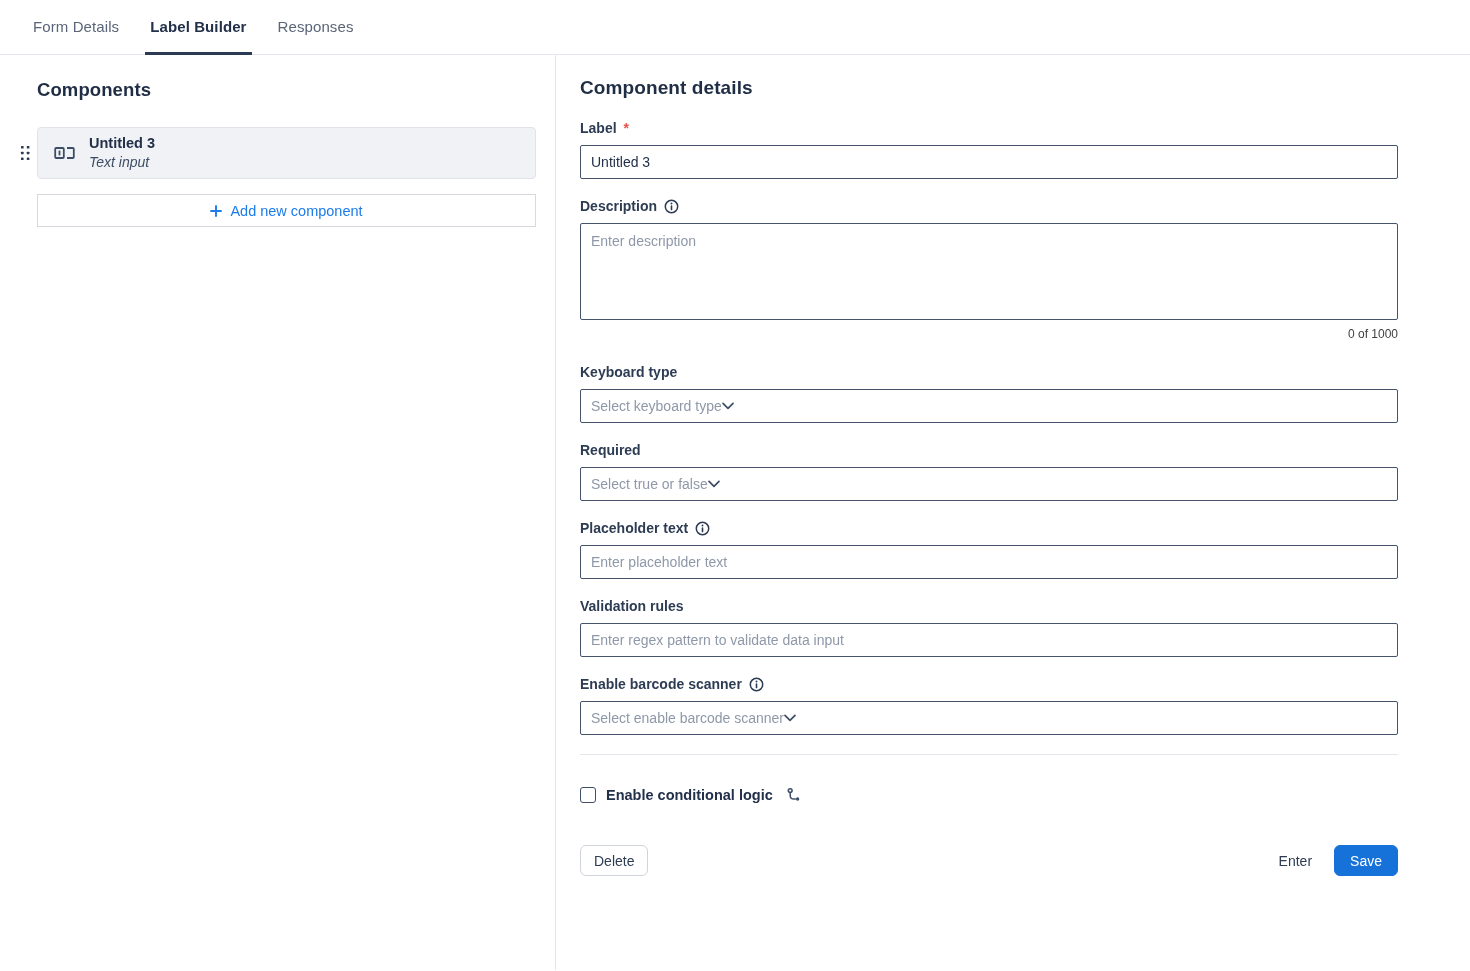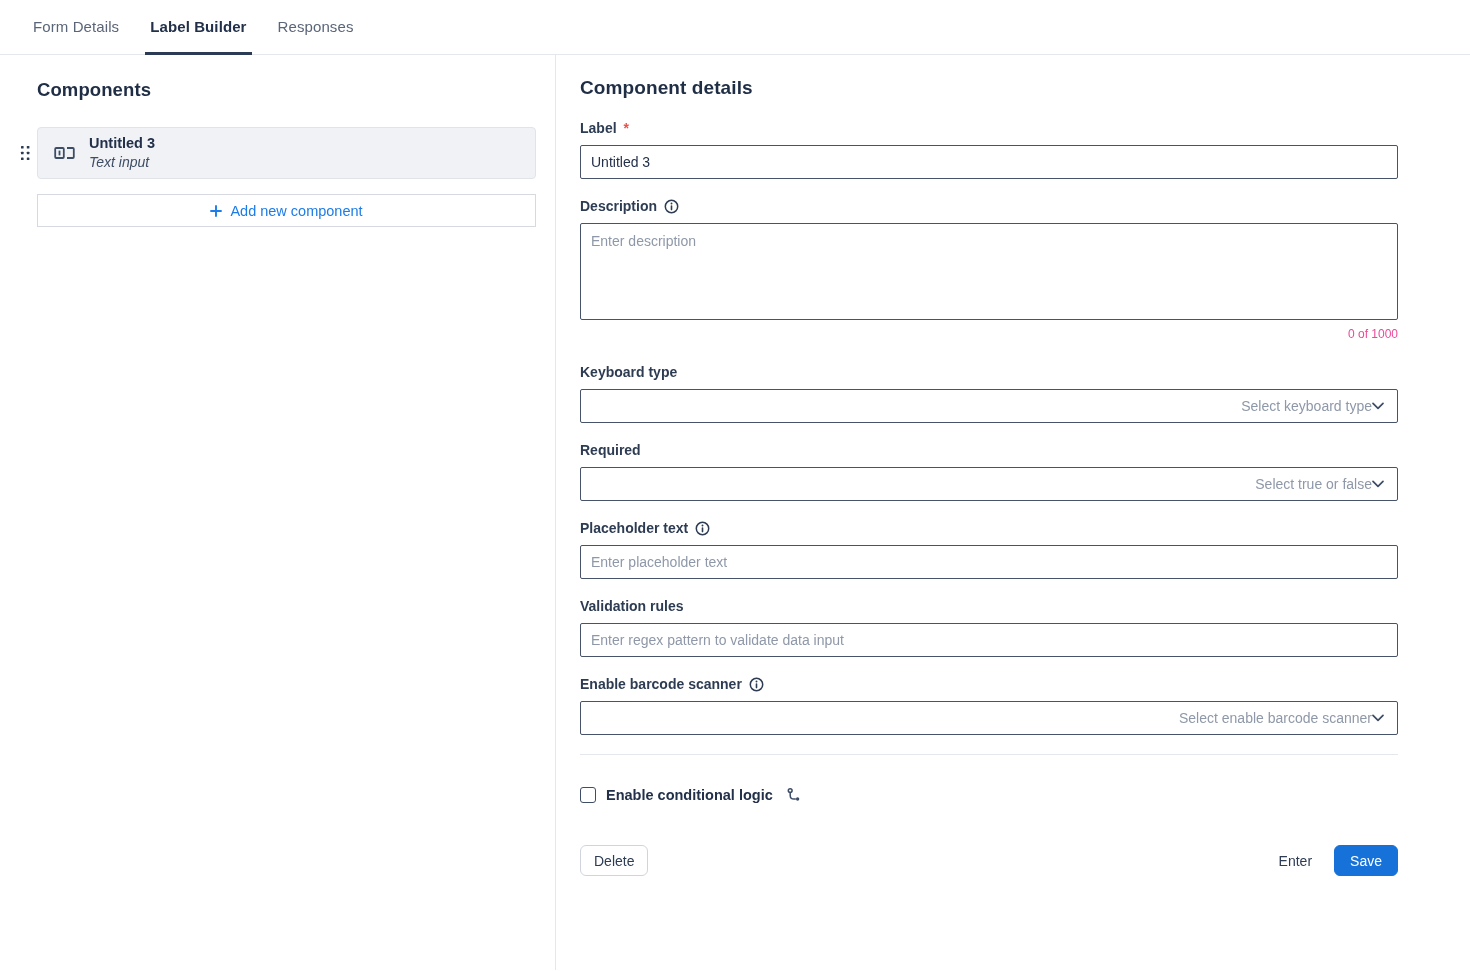--- a/index.html
+++ b/index.html
@@ -118,29 +118,29 @@
     font-family: inherit;
     background: #fff;
     outline: none;
   }
   .text-input { height: 34px; padding: 0 10px; }
   .text-area { height: 97px; padding: 9px 10px; resize: none; display: block; }
   .text-input::placeholder, .text-area::placeholder { color: #8e98a8; }
   .counter {
     text-align: right;
     font-size: 12px;
-    color: #ec4899;
+    color: #404040;
     margin-top: 7px;
   }
   .field-desc { margin-bottom: 23px; }
   .select {
     height: 34px;
     border: 1px solid #46536b;
     border-radius: 2px;
-    display: flex; align-items: center; justify-content: flex-end;
+    display: flex; align-items: center; justify-content: flex-start;
     padding: 0 13px 0 10px;
     font-size: 14px;
     color: #8e98a8;
     background: #fff;
     cursor: pointer;
   }
   .divider {
     border: none;
     border-top: 1px solid #e4e7ec;
     margin: 19px 0 0;

